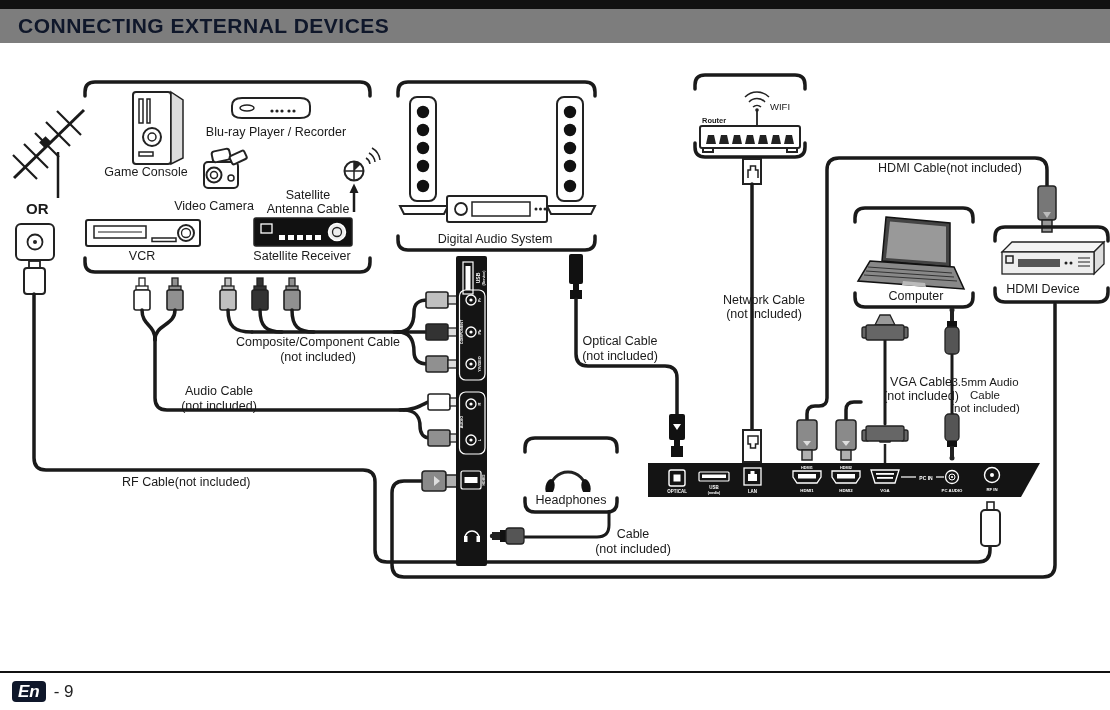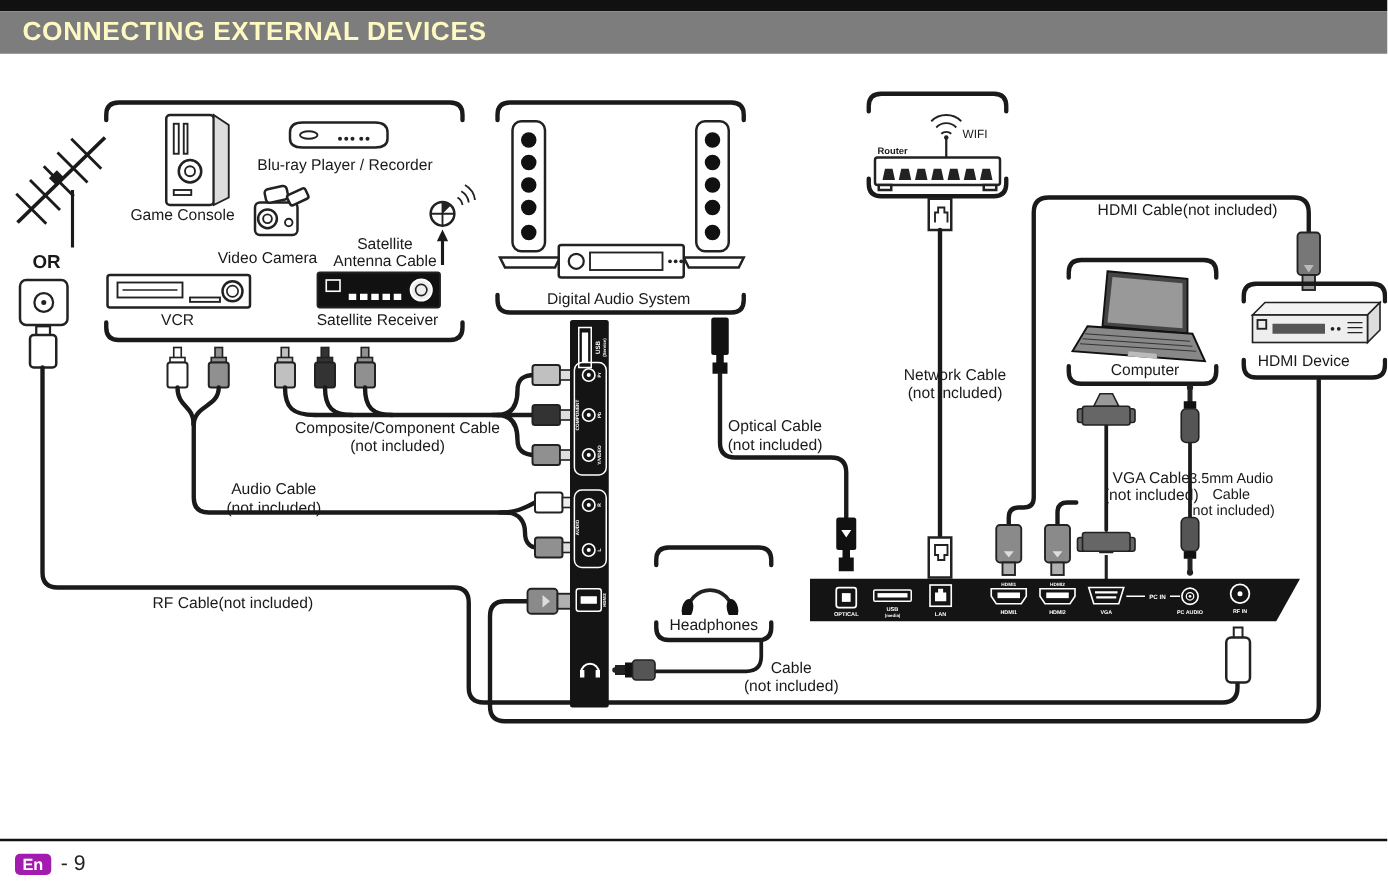--- a/index.html
+++ b/index.html
@@ -1,25 +1,25 @@
 <!DOCTYPE html>
 <html><head>
 <meta charset="utf-8">
 <style>
   html,body{margin:0;padding:0;}
   body{width:1110px;height:710px;position:relative;background:#fff;overflow:hidden;
        font-family:"Liberation Sans",sans-serif;}
   .topstrip{position:absolute;left:0;top:0;width:1110px;height:9px;background:#111;}
   .titlebar{position:absolute;left:0;top:9px;width:1110px;height:34px;background:#7d7d7d;}
-  .titlebar .t{color:#fef9c3;font-size:21px;font-weight:bold;line-height:34px;padding-left:18px;letter-spacing:.5px;}
+  .titlebar .t{color:#0f172a;font-size:21px;font-weight:bold;line-height:34px;padding-left:18px;letter-spacing:.5px;}
   svg.diagram{position:absolute;left:0;top:43px;}
   .footer{position:absolute;left:0;top:671px;width:1110px;height:39px;border-top:2px solid #111;}
   .footer .inner{display:flex;align-items:center;gap:8px;padding:8px 0 0 12px;}
-  .badge{display:inline-block;background:#a21caf;color:#fff;font-size:13px;font-weight:bold;
-         padding:2px 6px;border-radius:4px;line-height:1;}
+  .badge{display:inline-block;background:#0f172a;color:#fff;font-size:17px;font-weight:bold;
+         padding:2px 6px;border-radius:4px;line-height:1;font-style:italic;}
   .pagenum{font-size:17px;color:#222;}
   text{font-family:"Liberation Sans",sans-serif;fill:#1a1a1a;}
   .lbl{font-size:12.5px;}
   .panel-t{fill:#fff;font-weight:bold;}
   .cable{fill:none;stroke:#1a1a1a;stroke-width:3.5;stroke-linecap:round;}
   .cable2{fill:none;stroke:#1a1a1a;stroke-width:3;stroke-linecap:round;}
   .bracket{fill:none;stroke:#1a1a1a;stroke-width:3.5;stroke-linecap:round;}
   .dev{stroke:#222;stroke-width:2;fill:#fff;}
   .thin{stroke:#222;stroke-width:1.5;fill:none;}
 </style>

